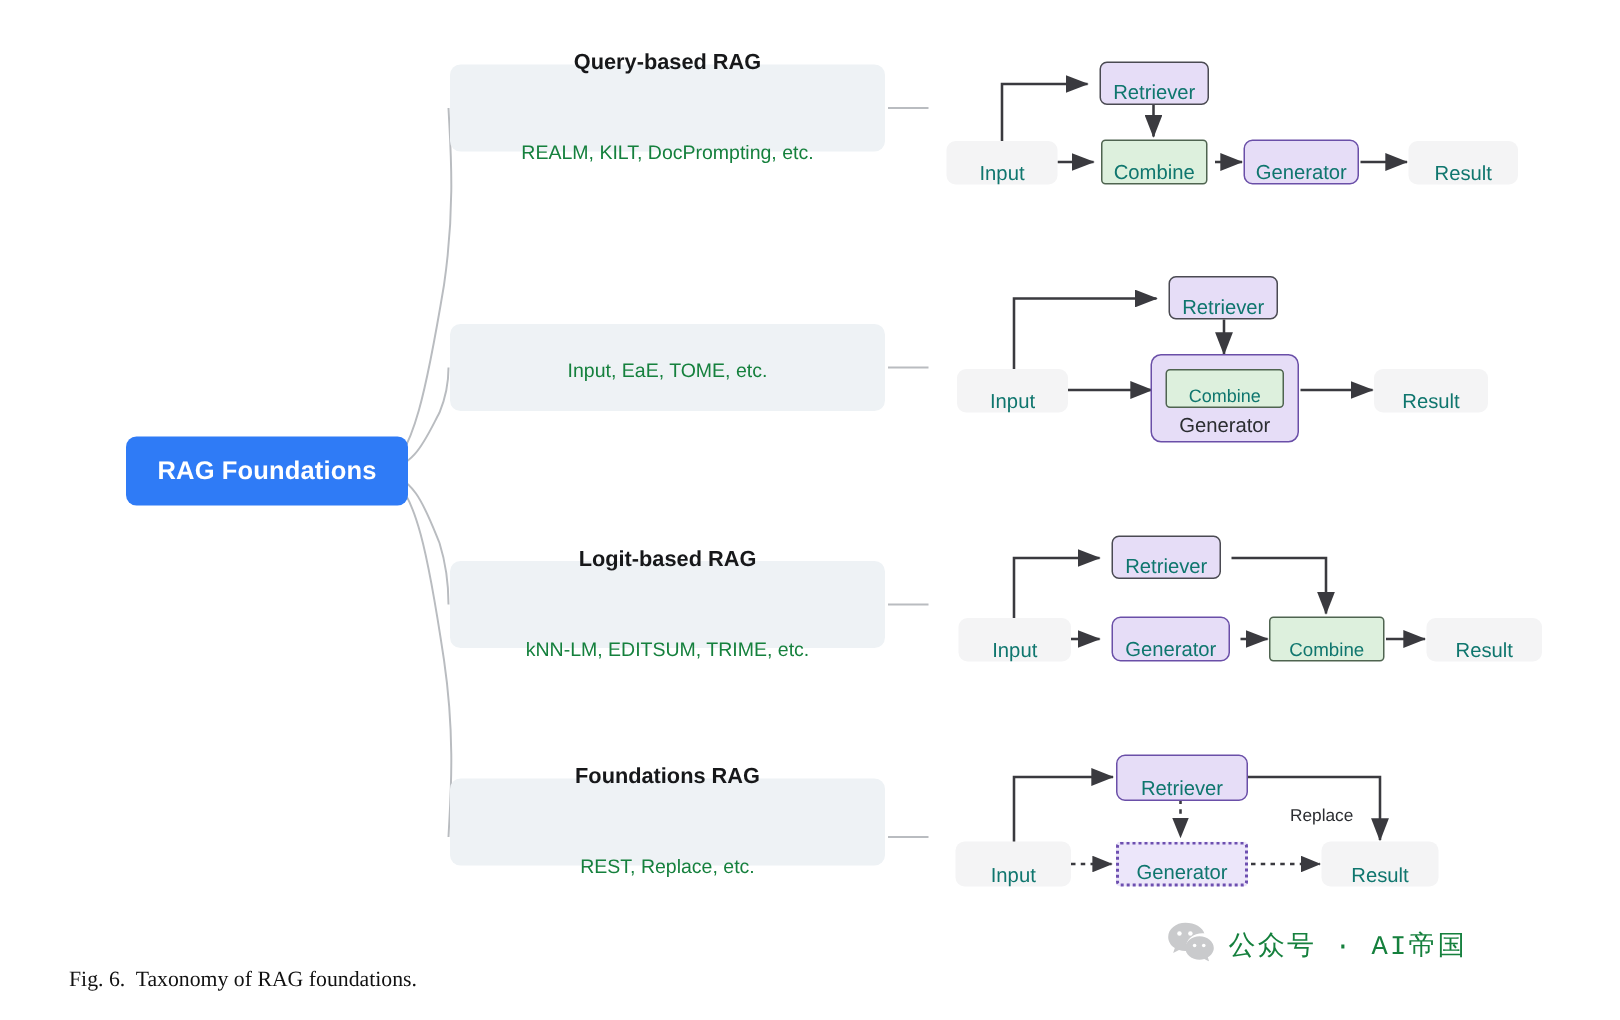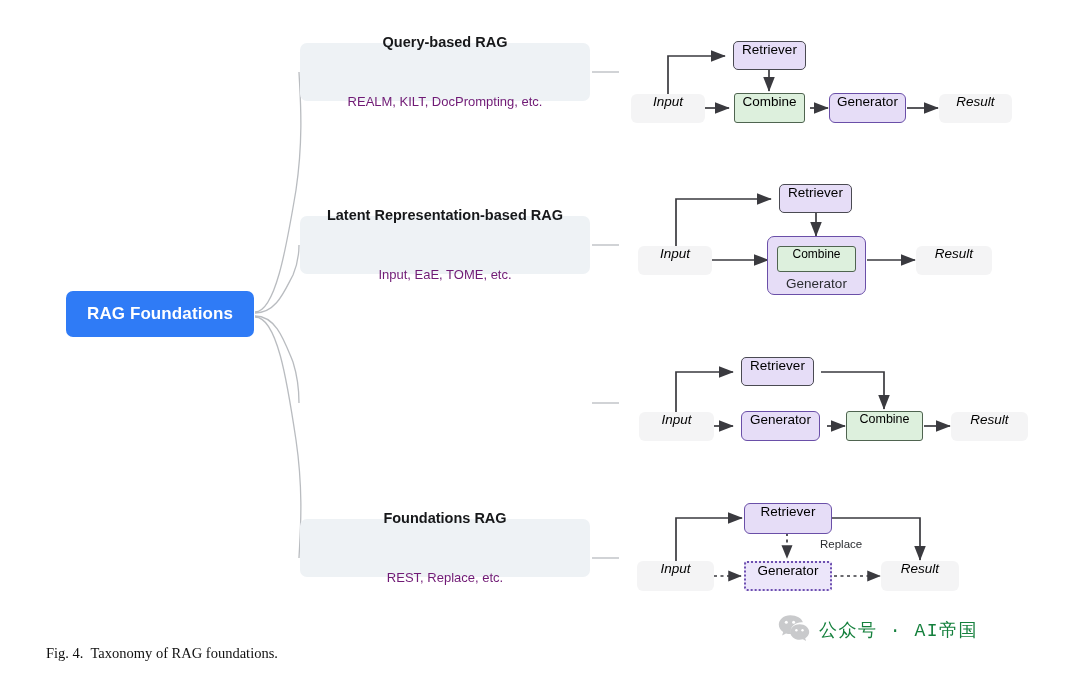--- a/index.html
+++ b/index.html
@@ -28,21 +28,21 @@
     position: absolute;
     left: 0; top: 0;
     width: 1080px;
     height: 680px;
     pointer-events: none;
   }
 
   
   .root-node {
     position: absolute;
-    left: 66px;
+    left: 84px;
     top: 291px;
     width: 188px;
     height: 46px;
     background: #2f7bf6;
     border-radius: 7px;
     display: flex;
     align-items: center;
     justify-content: center;
     box-sizing: border-box;
   }
@@ -69,41 +69,40 @@
     gap: 39px;
   }
   .branch-title {
     font-size: 14.5px;
     font-weight: bold;
     color: #17181a;
     line-height: 1.25;
   }
   .branch-sub {
     font-size: 13px;
-    color: #701a75;
+    color: #15803d;
     line-height: 1.35;
     margin-top: 3px;
   }
 
   
   .fbox {
     position: absolute;
     box-sizing: border-box;
     display: flex;
-    align-items: flex-start;
+    align-items: flex-end;
     justify-content: center;
     font-size: 13.5px;
-    color: #000000;
+    color: #0f766e;
     white-space: nowrap;
   }
   .fbox.plain {
     background: #f4f4f5;
     border-radius: 6px;
     border: none;
-    font-style: italic;
   }
   .fbox.purple {
     background: #e6ddf7;
     border: 1.6px solid #4a4a52;
     border-radius: 5px;
   }
   .fbox.purple-strong {
     background: #e6ddf7;
     border: 1.8px solid #6a4fa8;
     border-radius: 6px;
@@ -251,40 +250,43 @@
     <span>Combine</span>
   </div>
   <div class="fbox purple-strong" style="left:829px; top:93px; width:77px; height:30px;">
     <span>Generator</span>
   </div>
   <div class="fbox plain" style="left:939px; top:94px; width:73px; height:29px;">
     <span>Result</span>
   </div>
 
   <div class="branch-card" style="top:216px;">
-    <div class="branch-title">Latent Representation-based RAG</div>
     <div class="branch-sub">Input, EaE, TOME, etc.</div>
   </div>
 
   <div class="fbox plain" style="left:638px; top:246px; width:74px; height:29px;">
     <span>Input</span>
   </div>
   <div class="fbox purple" style="left:779px; top:184px; width:73px; height:29px;">
     <span>Retriever</span>
   </div>
   <div class="gen-wrap" style="left:767px; top:236px; width:99px; height:59px;">
     <div class="gen-label">Generator</div>
   </div>
   <div class="fbox green" style="left:777px; top:246px; width:79px; height:26px; font-size:12px;">
     <span>Combine</span>
   </div>
   <div class="fbox plain" style="left:916px; top:246px; width:76px; height:29px;">
     <span>Result</span>
   </div>
 
+  <div class="branch-card" style="top:374px;">
+    <div class="branch-title">Logit-based RAG</div>
+    <div class="branch-sub">kNN-LM, EDITSUM, TRIME, etc.</div>
+  </div>
 
   <div class="fbox plain" style="left:639px; top:412px; width:75px; height:29px;">
     <span>Input</span>
   </div>
   <div class="fbox purple" style="left:741px; top:357px; width:73px; height:29px;">
     <span>Retriever</span>
   </div>
   <div class="fbox purple-strong" style="left:741px; top:411px; width:79px; height:30px;">
     <span>Generator</span>
   </div>
@@ -302,27 +304,27 @@
 
   <div class="fbox plain" style="left:637px; top:561px; width:77px; height:30px;">
     <span>Input</span>
   </div>
   <div class="fbox purple-strong" style="left:744px; top:503px; width:88px; height:31px;">
     <span>Retriever</span>
   </div>
   <div class="fbox dotted" style="left:744px; top:561px; width:88px; height:30px;">
     <span>Generator</span>
   </div>
-  <div class="replace-label" style="left:792px; top:538px;padding-left:28px;">Replace</div>
+  <div class="replace-label" style="left:832px; top:538px;padding-left:28px;">Replace</div>
   <div class="fbox plain" style="left:881px; top:561px; width:78px; height:30px;">
     <span>Result</span>
   </div>
 
   <div class="caption">
-    <span class="fignum">Fig. 4.</span><span>Taxonomy of RAG foundations.</span>
+    <span class="fignum">Fig. 6.</span><span>Taxonomy of RAG foundations.</span>
   </div>
 
   <div class="watermark">
     <span>
       <svg width="32" height="27" viewBox="0 0 32 27" fill="none">
         <path d="M12.2 1.2C5.9 1.2 0.8 5.4 0.8 10.6c0 3 1.7 5.7 4.4 7.4l-1.1 3.4 3.9-2.0c1.3 0.4 2.7 0.6 4.2 0.6 0.3 0 0.6 0 0.9 0-0.3-0.8-0.4-1.7-0.4-2.6 0-5.1 4.9-9.2 11.0-9.2 0.4 0 0.8 0 1.2 0.1C23.8 4.3 18.6 1.2 12.2 1.2z" fill="#c9cacc"></path>
         <ellipse cx="8.3" cy="8.3" rx="1.5" ry="1.5" fill="#ffffff"></ellipse>
         <ellipse cx="15.6" cy="8.3" rx="1.5" ry="1.5" fill="#ffffff"></ellipse>
         <path d="M31.2 18.0c0-4.3-4.3-7.8-9.5-7.8s-9.5 3.5-9.5 7.8 4.3 7.8 9.5 7.8c1.1 0 2.2-0.2 3.2-0.5l3.2 1.7-0.9-2.8c2.4-1.4 4.0-3.7 4.0-6.2z" fill="#c9cacc"></path>
         <ellipse cx="18.4" cy="16.3" rx="1.2" ry="1.2" fill="#ffffff"></ellipse>

